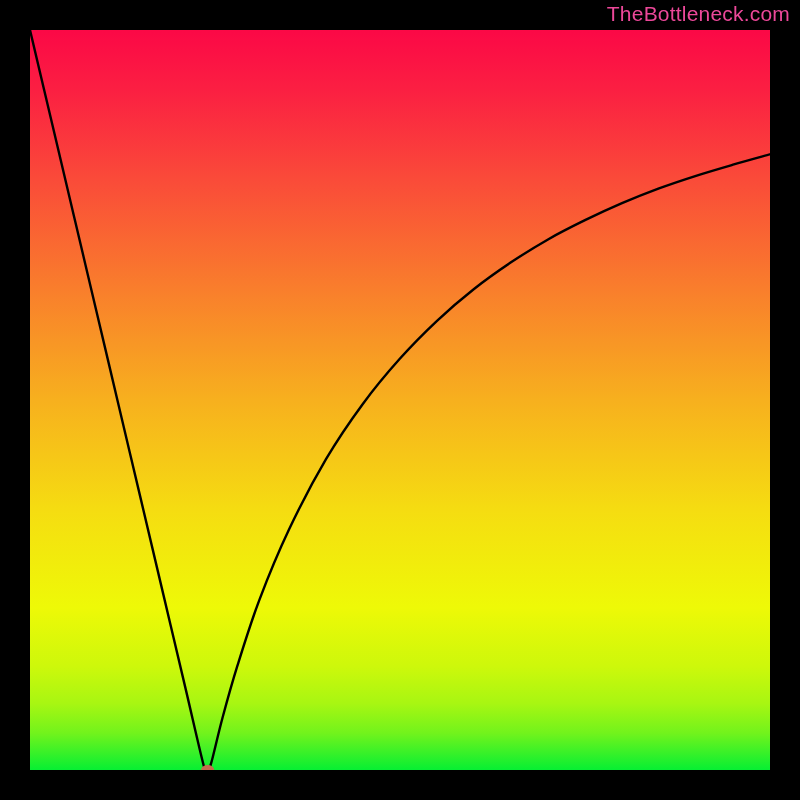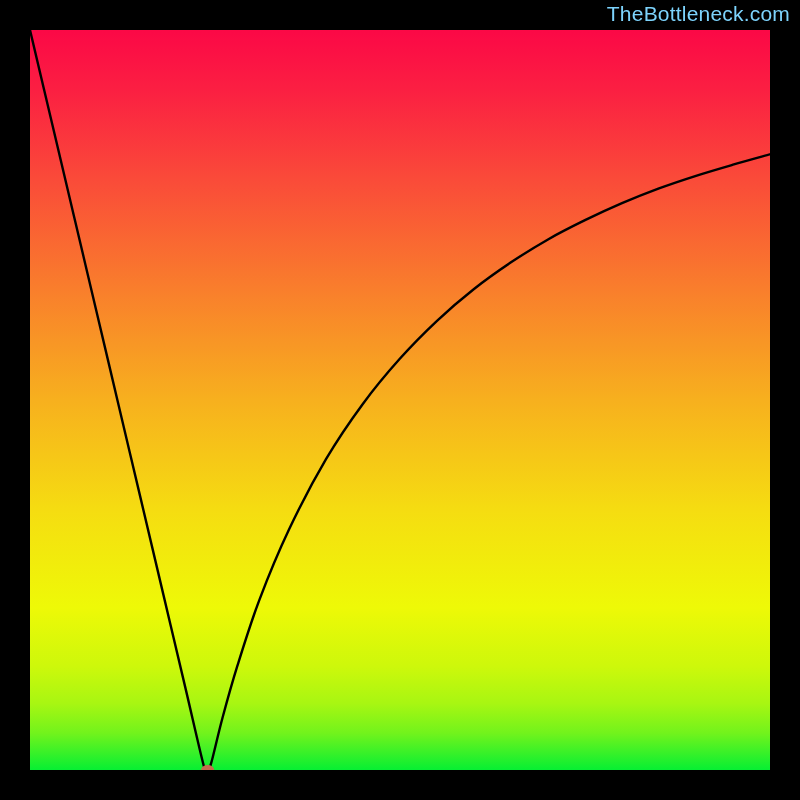--- a/index.html
+++ b/index.html
@@ -14,21 +14,21 @@
   .frame {
     position: relative;
     width: 800px;
     height: 800px;
     background: #000;
   }
   .watermark {
     position: absolute;
     top: 2px;
     right: 10px;
-    color: #7dd3fc;
+    color: #ec4899;
     font-size: 21px;
     font-weight: 500;
     letter-spacing: 0.2px;
     z-index: 5;
   }
   .plot-wrap {
     position: absolute;
     left: 30px;
     top: 30px;
     width: 740px;

